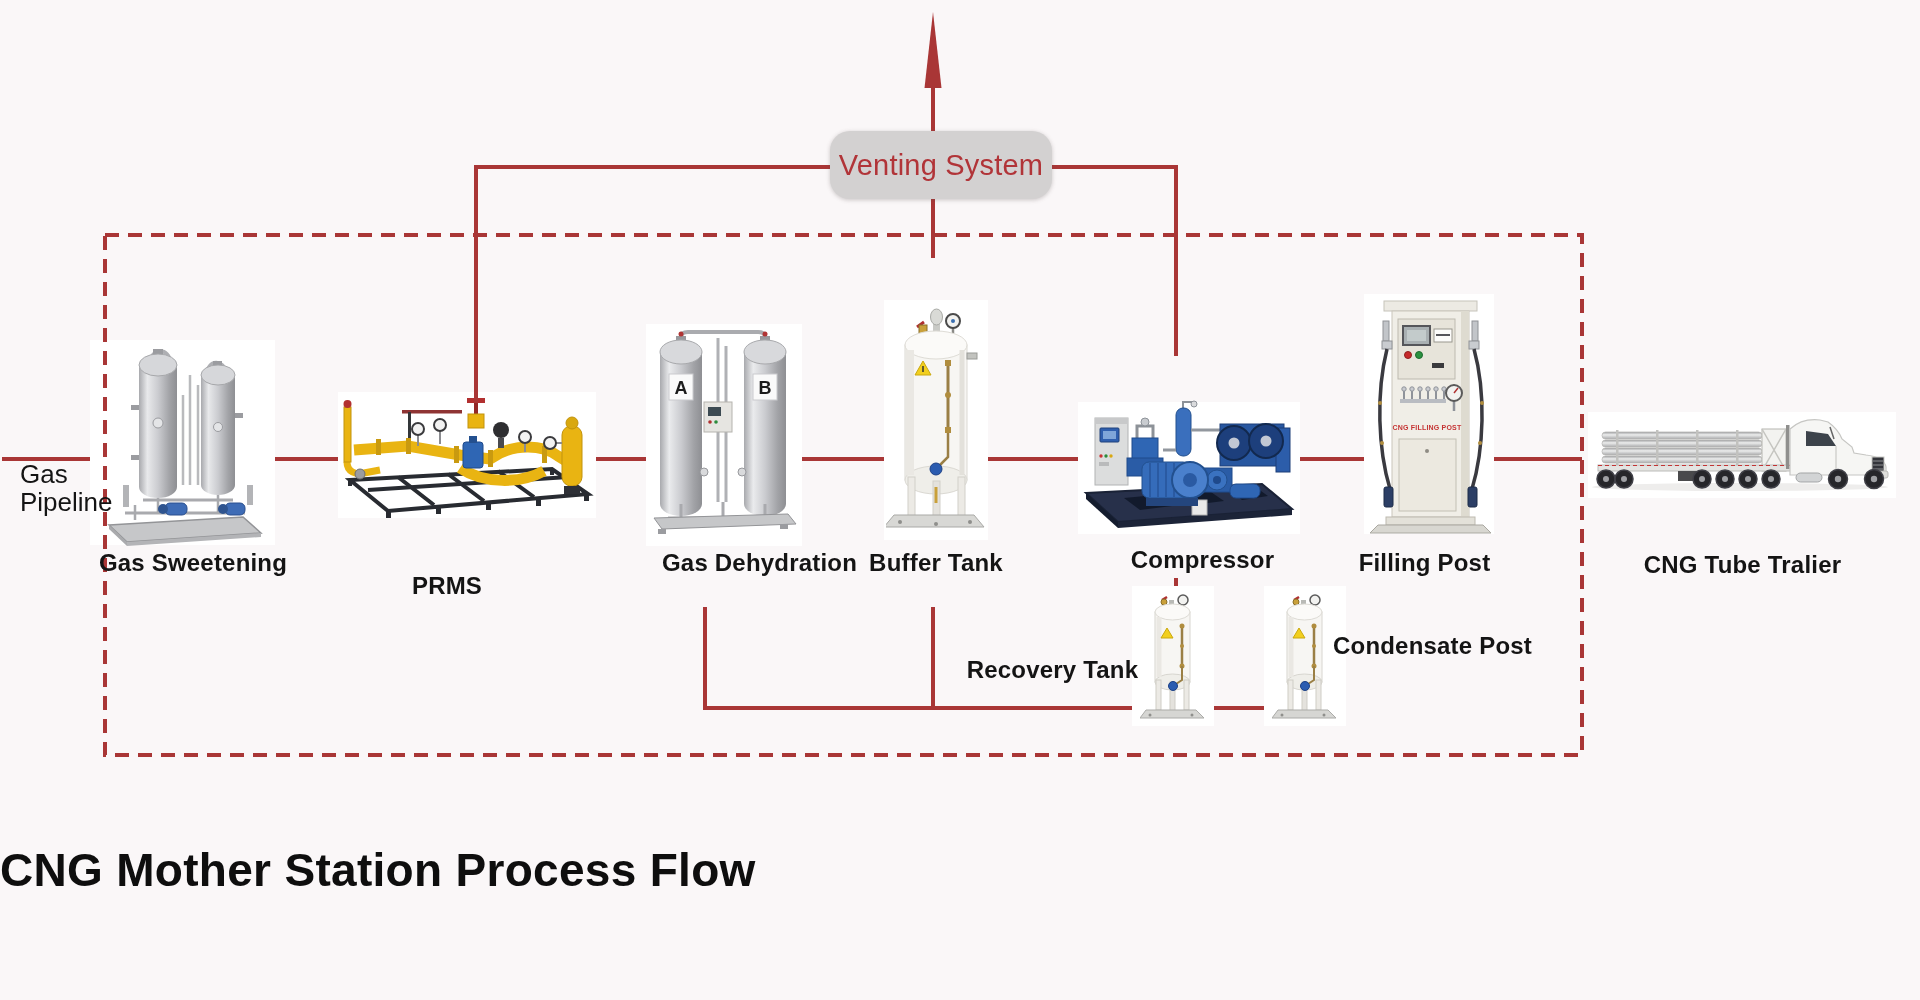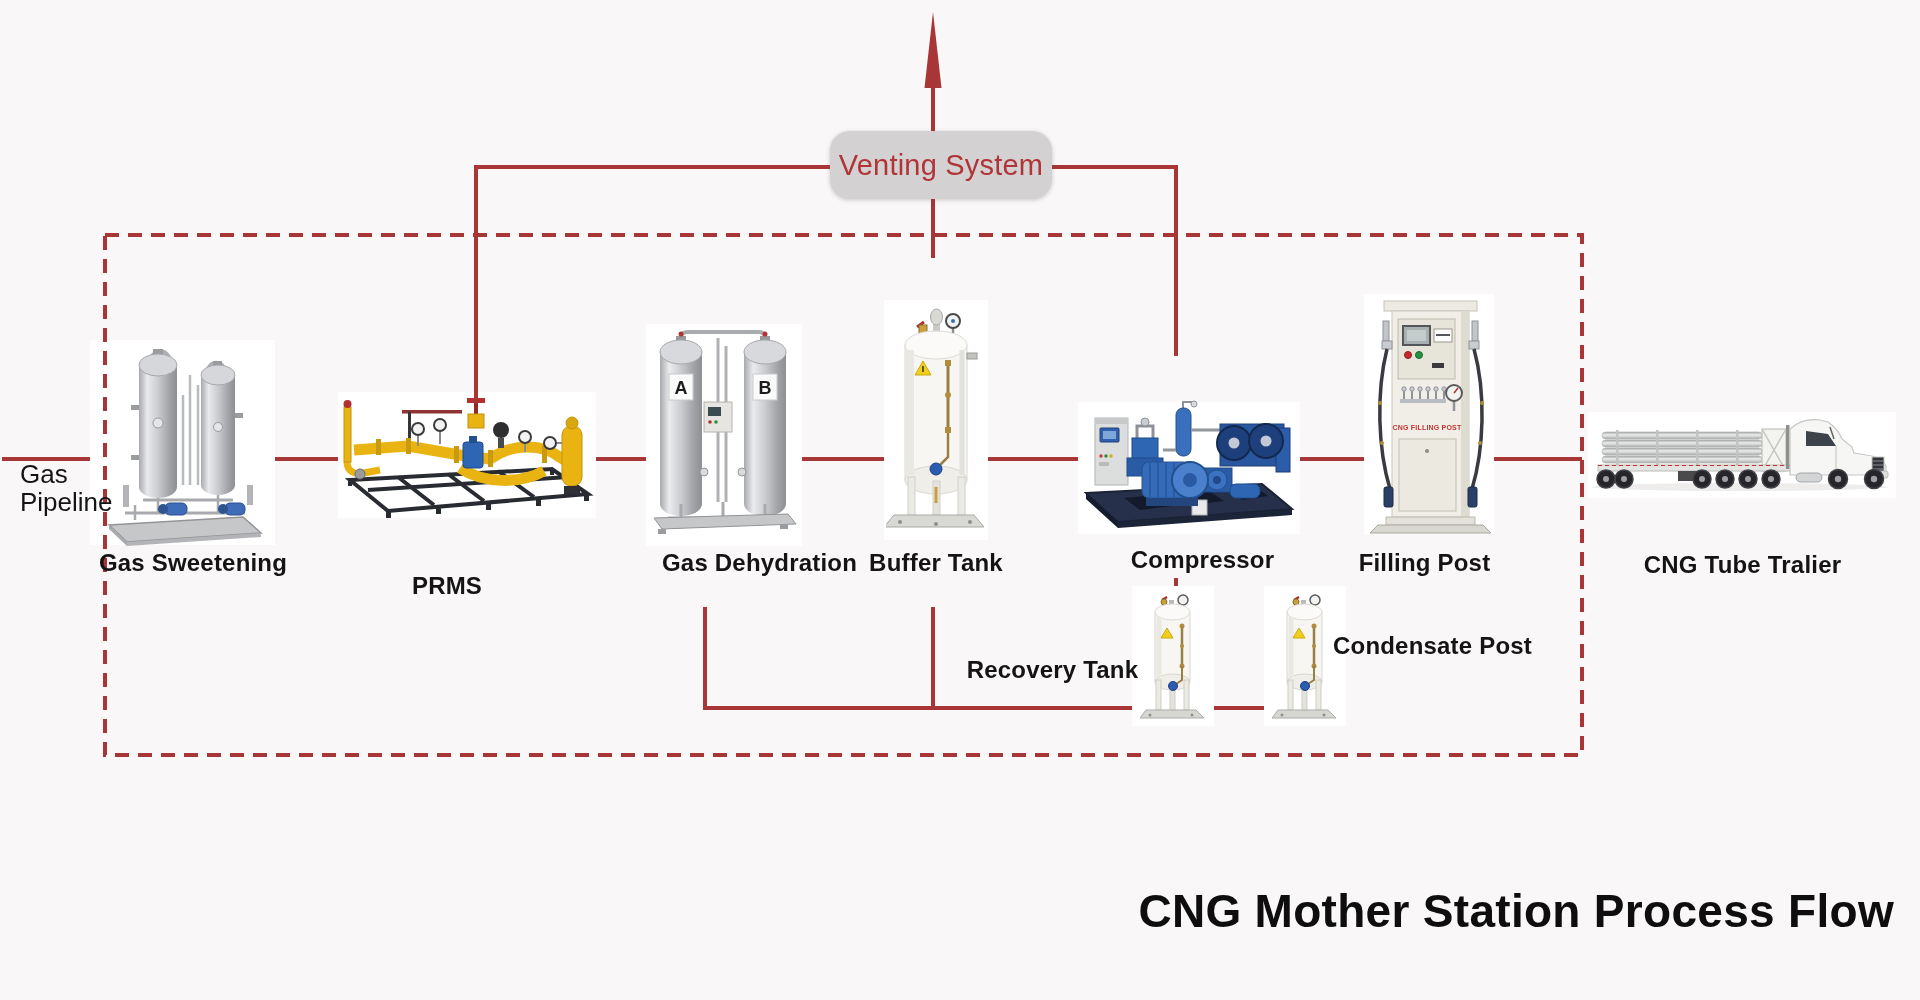--- a/index.html
+++ b/index.html
@@ -8,21 +8,21 @@
   #canvas{position:relative;width:1920px;height:1000px;background:var(--background,#faf7f8);overflow:hidden}
   svg.layer{position:absolute;left:0;top:0}
   .lred{stroke:var(--line-red,#a93636);fill:none}
   .lred-fill{fill:var(--line-red,#a93636);stroke:none}
   .ldash{stroke:var(--line-red,#a93636);fill:none}
   .img-patch{position:absolute;background:#ffffff}
   .equip{position:absolute}
   .eq-label{position:absolute;font-weight:700;font-size:24px;color:var(--label-color,#141414);text-align:center;letter-spacing:.2px;white-space:nowrap}
   .sys-box{position:absolute;display:flex;align-items:center;justify-content:center;background:var(--box-bg,#d3d1d1);border-radius:20px;font-weight:400;font-size:29px;color:var(--box-text-red,#b13438);box-shadow:0 1px 4px rgba(90,80,80,.30);letter-spacing:.2px}
   #pipeline-label{position:absolute;left:20px;top:461px;font-weight:400;font-size:26px;line-height:1.07;color:var(--label-color,#141414);white-space:pre-line}
-  #title{position:absolute;left:0;top:884px;width:1894px;text-align:right;font-weight:700;font-size:46px;letter-spacing:.3px;color:#0e0e0e}
+  #title{position:absolute;left:0;top:843px;width:1894px;text-align:left;font-weight:700;font-size:46px;letter-spacing:.3px;color:#0e0e0e}
   .vessel-letter{font:700 18px "Liberation Sans",sans-serif;fill:#1c1c1c;text-anchor:middle}
   .fp-text{font:700 7px "Liberation Sans",sans-serif;fill:#c53434;text-anchor:middle;letter-spacing:.2px}
 </style>
 </head>
 <body>
 
 <div id="canvas">
 
   <svg class="layer" width="1920" height="1000">
     <g class="lred" stroke-width="4">

